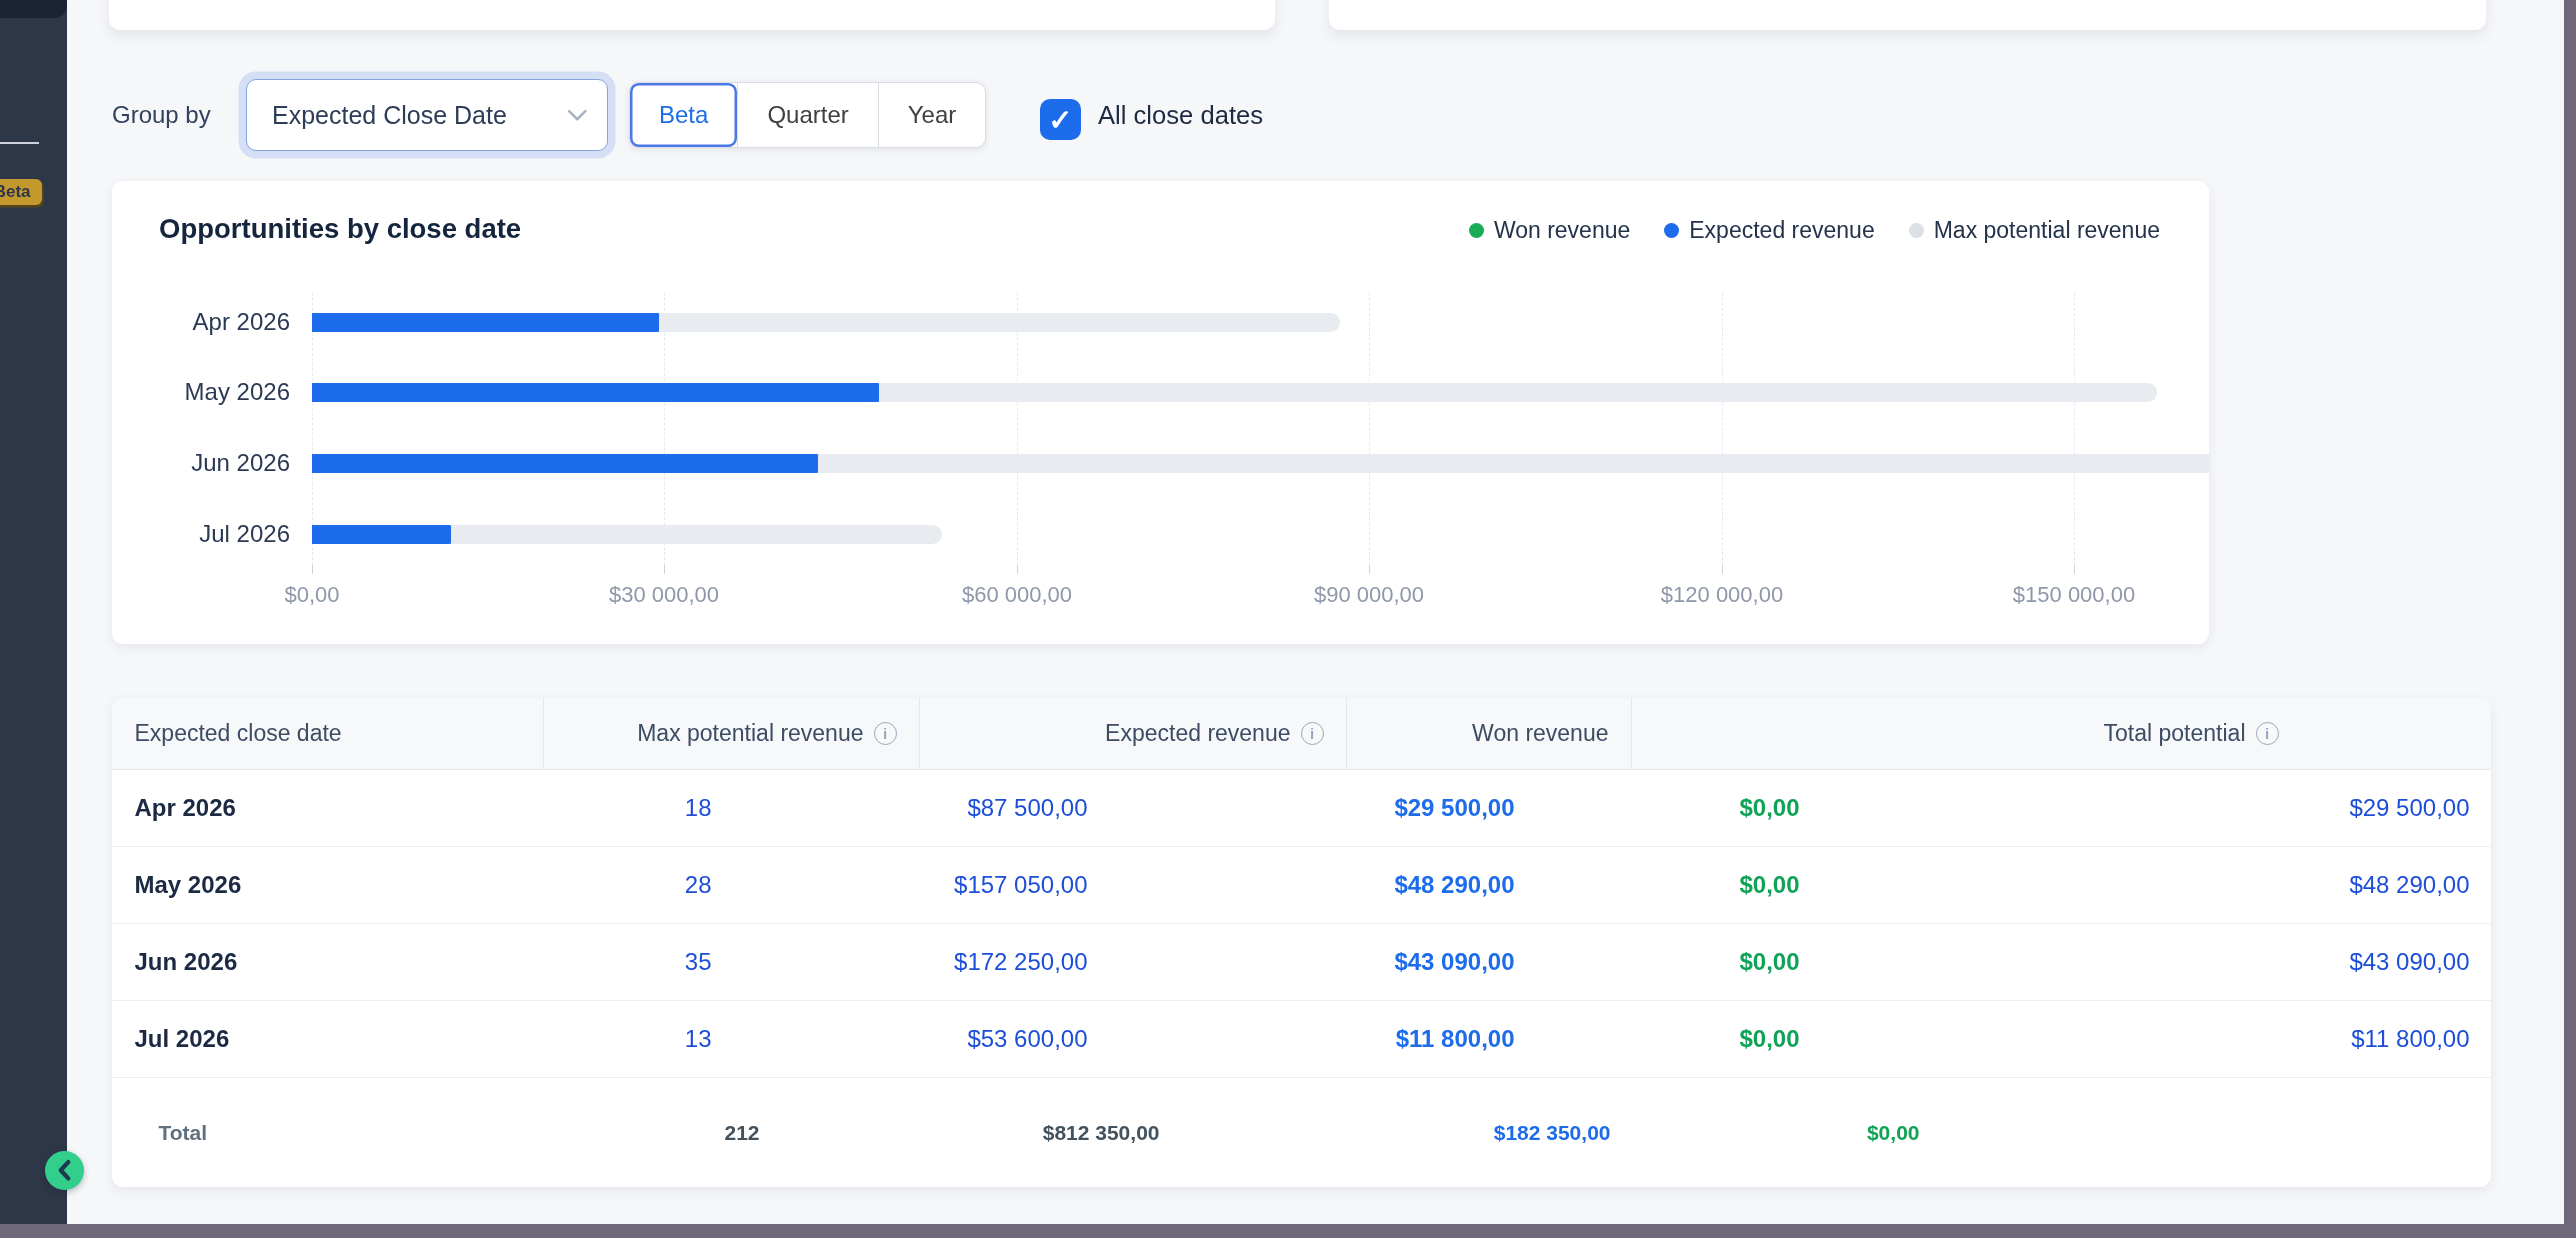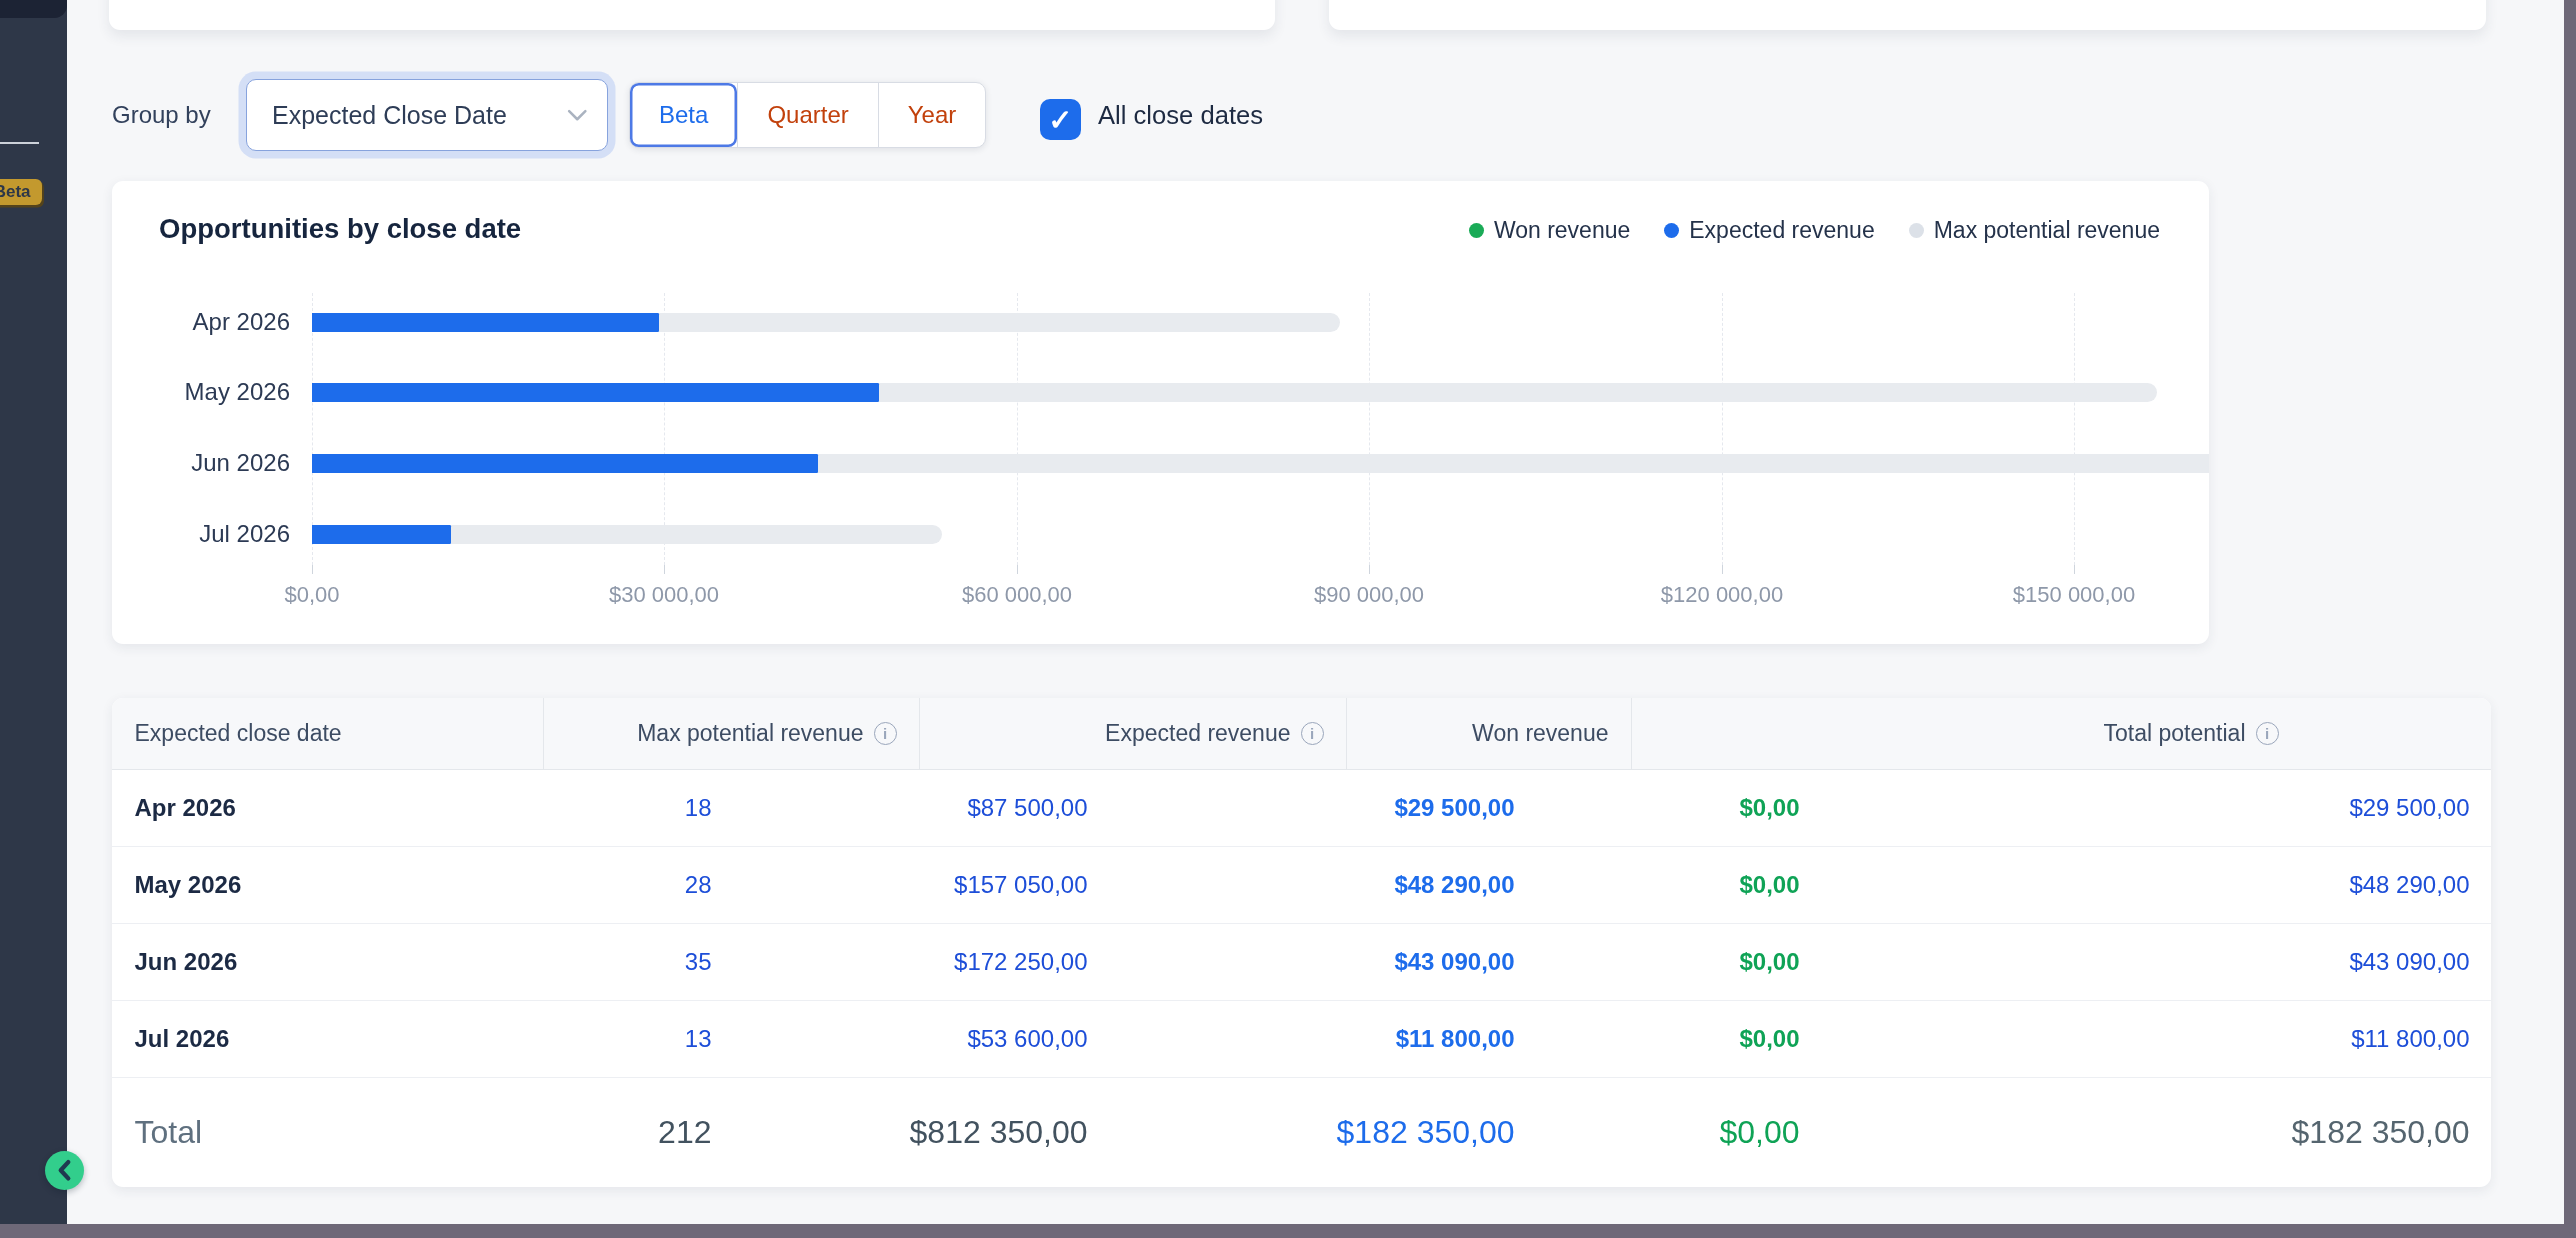--- a/index.html
+++ b/index.html
@@ -36,21 +36,21 @@
     background:#fff;border:1.9px solid #87a3dd;border-radius:10px;
     box-shadow:0 0 0 7.5px rgba(124,160,240,.28);
     display:flex;align-items:center;justify-content:space-between;padding:0 19px 0 25px;cursor:pointer;
   }
   .dropdown-value{font-size:25px;color:#2e3d57;white-space:nowrap;}
   .segmented{
     position:absolute;left:629px;top:82px;height:66px;box-sizing:border-box;
     background:#fff;border:1.2px solid #d8dce4;border-radius:10px;display:flex;
     box-shadow:0 1.9px 6.2px rgba(30,40,60,.10);
   }
-  .seg{display:flex;align-items:center;padding:0 29px;font-size:24px;color:#c2410c;cursor:pointer;white-space:nowrap;}
+  .seg{display:flex;align-items:center;padding:0 29px;font-size:24px;color:#404040;cursor:pointer;white-space:nowrap;}
   .seg + .seg{border-left:1.2px solid #d8dce4;}
   .seg.selected{color:var(--blue,#1d6ceb);box-shadow:inset 0 0 0 2.5px #4d79e6;border-radius:8.7px;}
   .checkbox{
     position:absolute;left:1040px;top:99px;width:41px;height:41px;border-radius:10px;
     background:var(--blue,#1d6ceb);display:flex;align-items:center;justify-content:center;cursor:pointer;
   }
   .checkbox::after{content:"✓";color:#fff;font-size:29px;font-weight:700;}
   .checkbox-label{position:absolute;left:1098px;top:79px;height:72px;line-height:72px;font-size:25.6px;color:#1d2a42;}
   
   .chart-card{
@@ -84,21 +84,21 @@
     color:#9aa6bb;font-size:15px;font-weight:700;display:inline-flex;align-items:center;justify-content:center;cursor:pointer;
   }
   .trow{height:76px;flex:none;display:flex;align-items:center;border-bottom:1.2px solid #edeff3;}
   .td{box-sizing:border-box;padding:0 22.5px;font-size:24px;white-space:nowrap;overflow:hidden;}
   .td.r{text-align:right;}
   .td.date{font-weight:600;color:#1c2a44;}
   .td.num{color:#1d4ed8;}
   .td.blue{color:var(--blue,#1d6ceb);font-weight:700;}
   .td.green{color:var(--green,#0fa356);font-weight:700;}
   .total-row{flex:1;display:flex;align-items:center;}
-  .total-row .td{font-weight:400;font-size:32px;}
+  .total-row .td{font-weight:700;font-size:21px;margin-left:24px;}
   .total-row .t-label{color:#5f707f;}
   .total-row .t-num{color:#42525f;}
   .total-row .t-last{color:#55656f;}
 </style>
 </head>
 <body>
 
 <div class="sidebar">
   <div class="sidebar-top"></div>
   <div class="sidebar-divider"></div>

